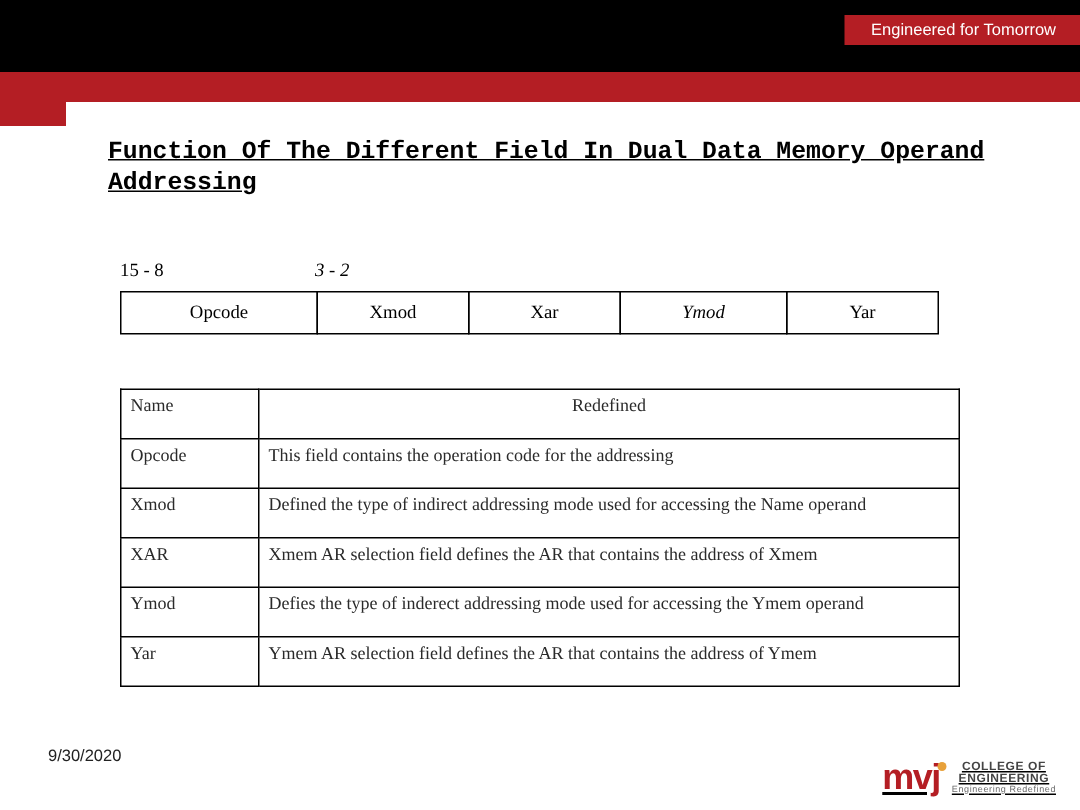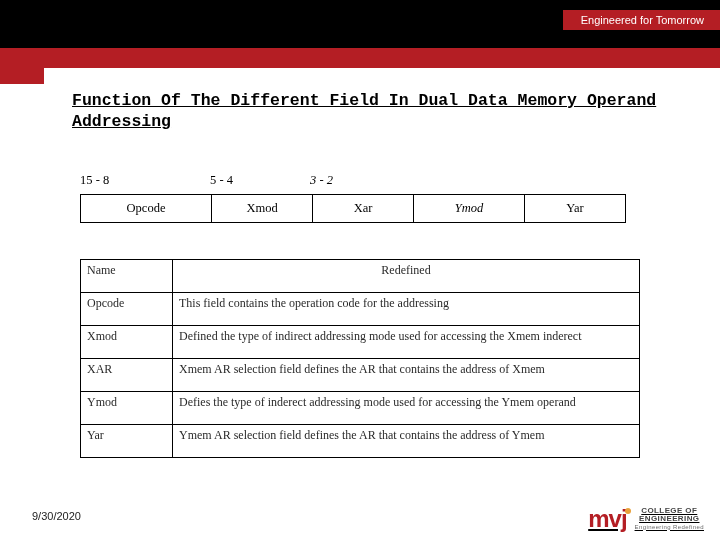--- a/index.html
+++ b/index.html
@@ -96,21 +96,21 @@
     font-family: "Times New Roman", serif;
     color: #2a2a2a;
   }
   .func-table th {
     padding-bottom: 14px;
   }
   .func-table col.name-col { width: 92px; }
   .footer-date {
     position: absolute;
     left: 32px;
-    bottom: 18px;
+    bottom: 30px;
     font-family: Arial, Helvetica, sans-serif;
     font-size: 11px;
     color: #222;
   }
   .logo {
     position: absolute;
     right: 16px;
     bottom: 10px;
     display: flex;
     align-items: center;
@@ -152,21 +152,20 @@
   </div>
 </div>
 <div class="red-band"></div>
 <div class="red-overhang"></div>
 
 <div class="slide-title">Function Of The Different Field In Dual Data Memory Operand Addressing</div>
 
 <div class="bits-wrap">
   <div class="bits-labels">
     <div class="col-a">15 - 8</div>
-    <div class="col-c">5 - 4</div>
     <div class="col-d">3 - 2</div>
   </div>
   <div class="bits-cells">
     <div class="col-a">Opcode</div>
     <div class="col-b">Xmod</div>
     <div class="col-c">Xar</div>
     <div class="col-d">Ymod</div>
     <div class="col-e">Yar</div>
   </div>
 </div>
@@ -180,21 +179,21 @@
       <tr>
     <th>Name</th>
     <th style="text-align:center">Redefined</th>
   </tr>
   <tr>
     <td>Opcode</td>
     <td>This field contains the operation code for the addressing</td>
   </tr>
   <tr>
     <td>Xmod</td>
-    <td>Defined the type of indirect addressing mode used for accessing the Xmem inderect</td>
+    <td>Defined the type of indirect addressing mode used for accessing the Name operand</td>
   </tr>
   <tr>
     <td>XAR</td>
     <td>Xmem AR selection field defines the AR that contains the address of Xmem</td>
   </tr>
   <tr>
     <td>Ymod</td>
     <td>Defies the type of inderect addressing mode used for accessing the Ymem operand</td>
   </tr>
   <tr>

